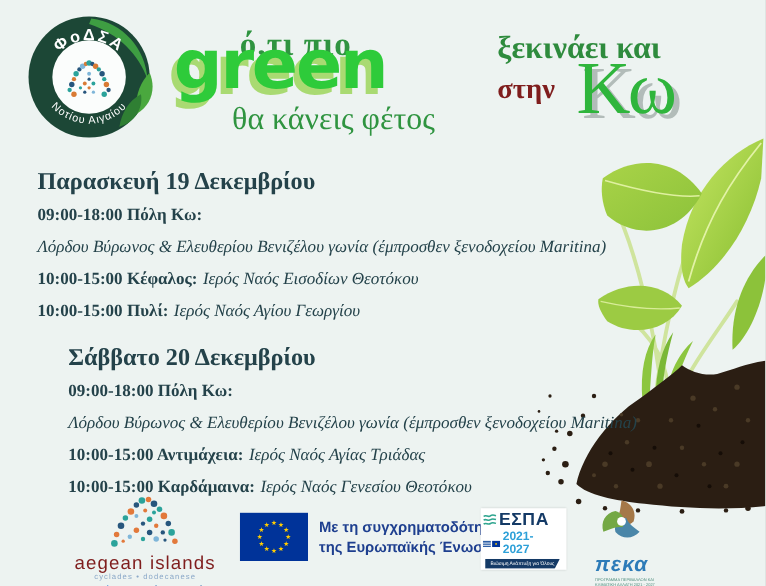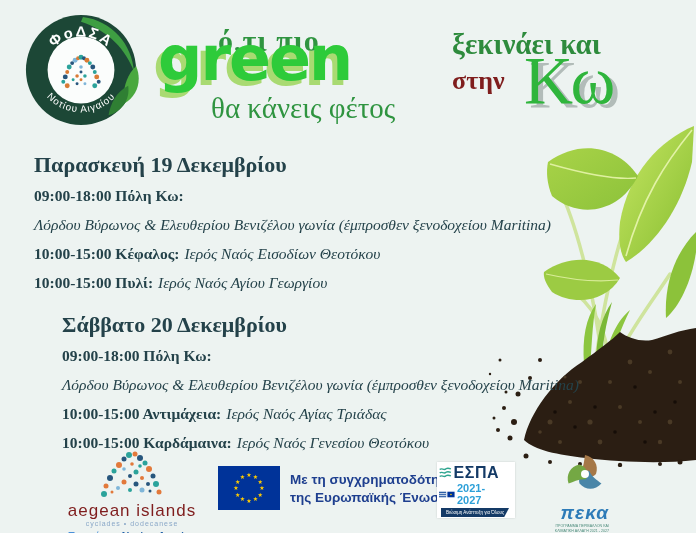--- a/index.html
+++ b/index.html
@@ -34,21 +34,21 @@
   .aegean-sub{font-size:7px;color:#8aa8c8;letter-spacing:1px;margin-top:1px;}
   .aegean-region{font-size:10.5px;margin-top:3px;color:#4a90d9;}
   .aegean-region .bold{font-weight:bold;color:#1f5fa8;}
   .eu-flag{left:218px;top:466px;width:62px;height:44px;}
   .eu-text{left:290px;top:471px;font-family:"Liberation Sans",sans-serif;font-size:13.5px;font-weight:bold;color:#1e3f8f;line-height:18px;}
   .espa{left:437px;top:462px;width:78px;height:56px;background:#ffffff;box-shadow:0 0 2px rgba(0,0,0,.15);padding:2px 16px 0 2px;box-sizing:border-box;font-family:"Liberation Sans",sans-serif;}
   .espa-row{display:flex;align-items:center;}
   .espa-title{font-size:16px;font-weight:bold;color:#143a66;letter-spacing:.5px;margin-left:2px;}
   .espa-years{font-size:11px;font-weight:bold;color:#2da0d8;margin-left:2px;}
   .espa-banner{margin-top:2px;margin-left:2px;width:68px;background:#143a66;color:#fff;font-size:4.5px;text-align:center;padding:2px 0;clip-path:polygon(0 0,100% 0,93% 100%,0 100%);}
-  .peka{left:541px;top:450px;width:68px;text-align:right;font-family:"Liberation Sans",sans-serif;}
+  .peka{left:541px;top:450px;width:68px;text-align:left;font-family:"Liberation Sans",sans-serif;}
   .peka-name{font-size:19px;font-weight:bold;font-style:italic;color:#2d7bb8;line-height:1;margin-top:1px;letter-spacing:1px;}
   .peka-fine{font-size:3.6px;color:#4a8a7a;line-height:4.5px;margin-top:2px;}
 </style>
 </head>
 <body>
 
 <div class="poster">
 
   <svg class="fodsa-logo" viewBox="0 0 120 120">
     <circle cx="60" cy="60" r="56" fill="#1c4736"></circle>

